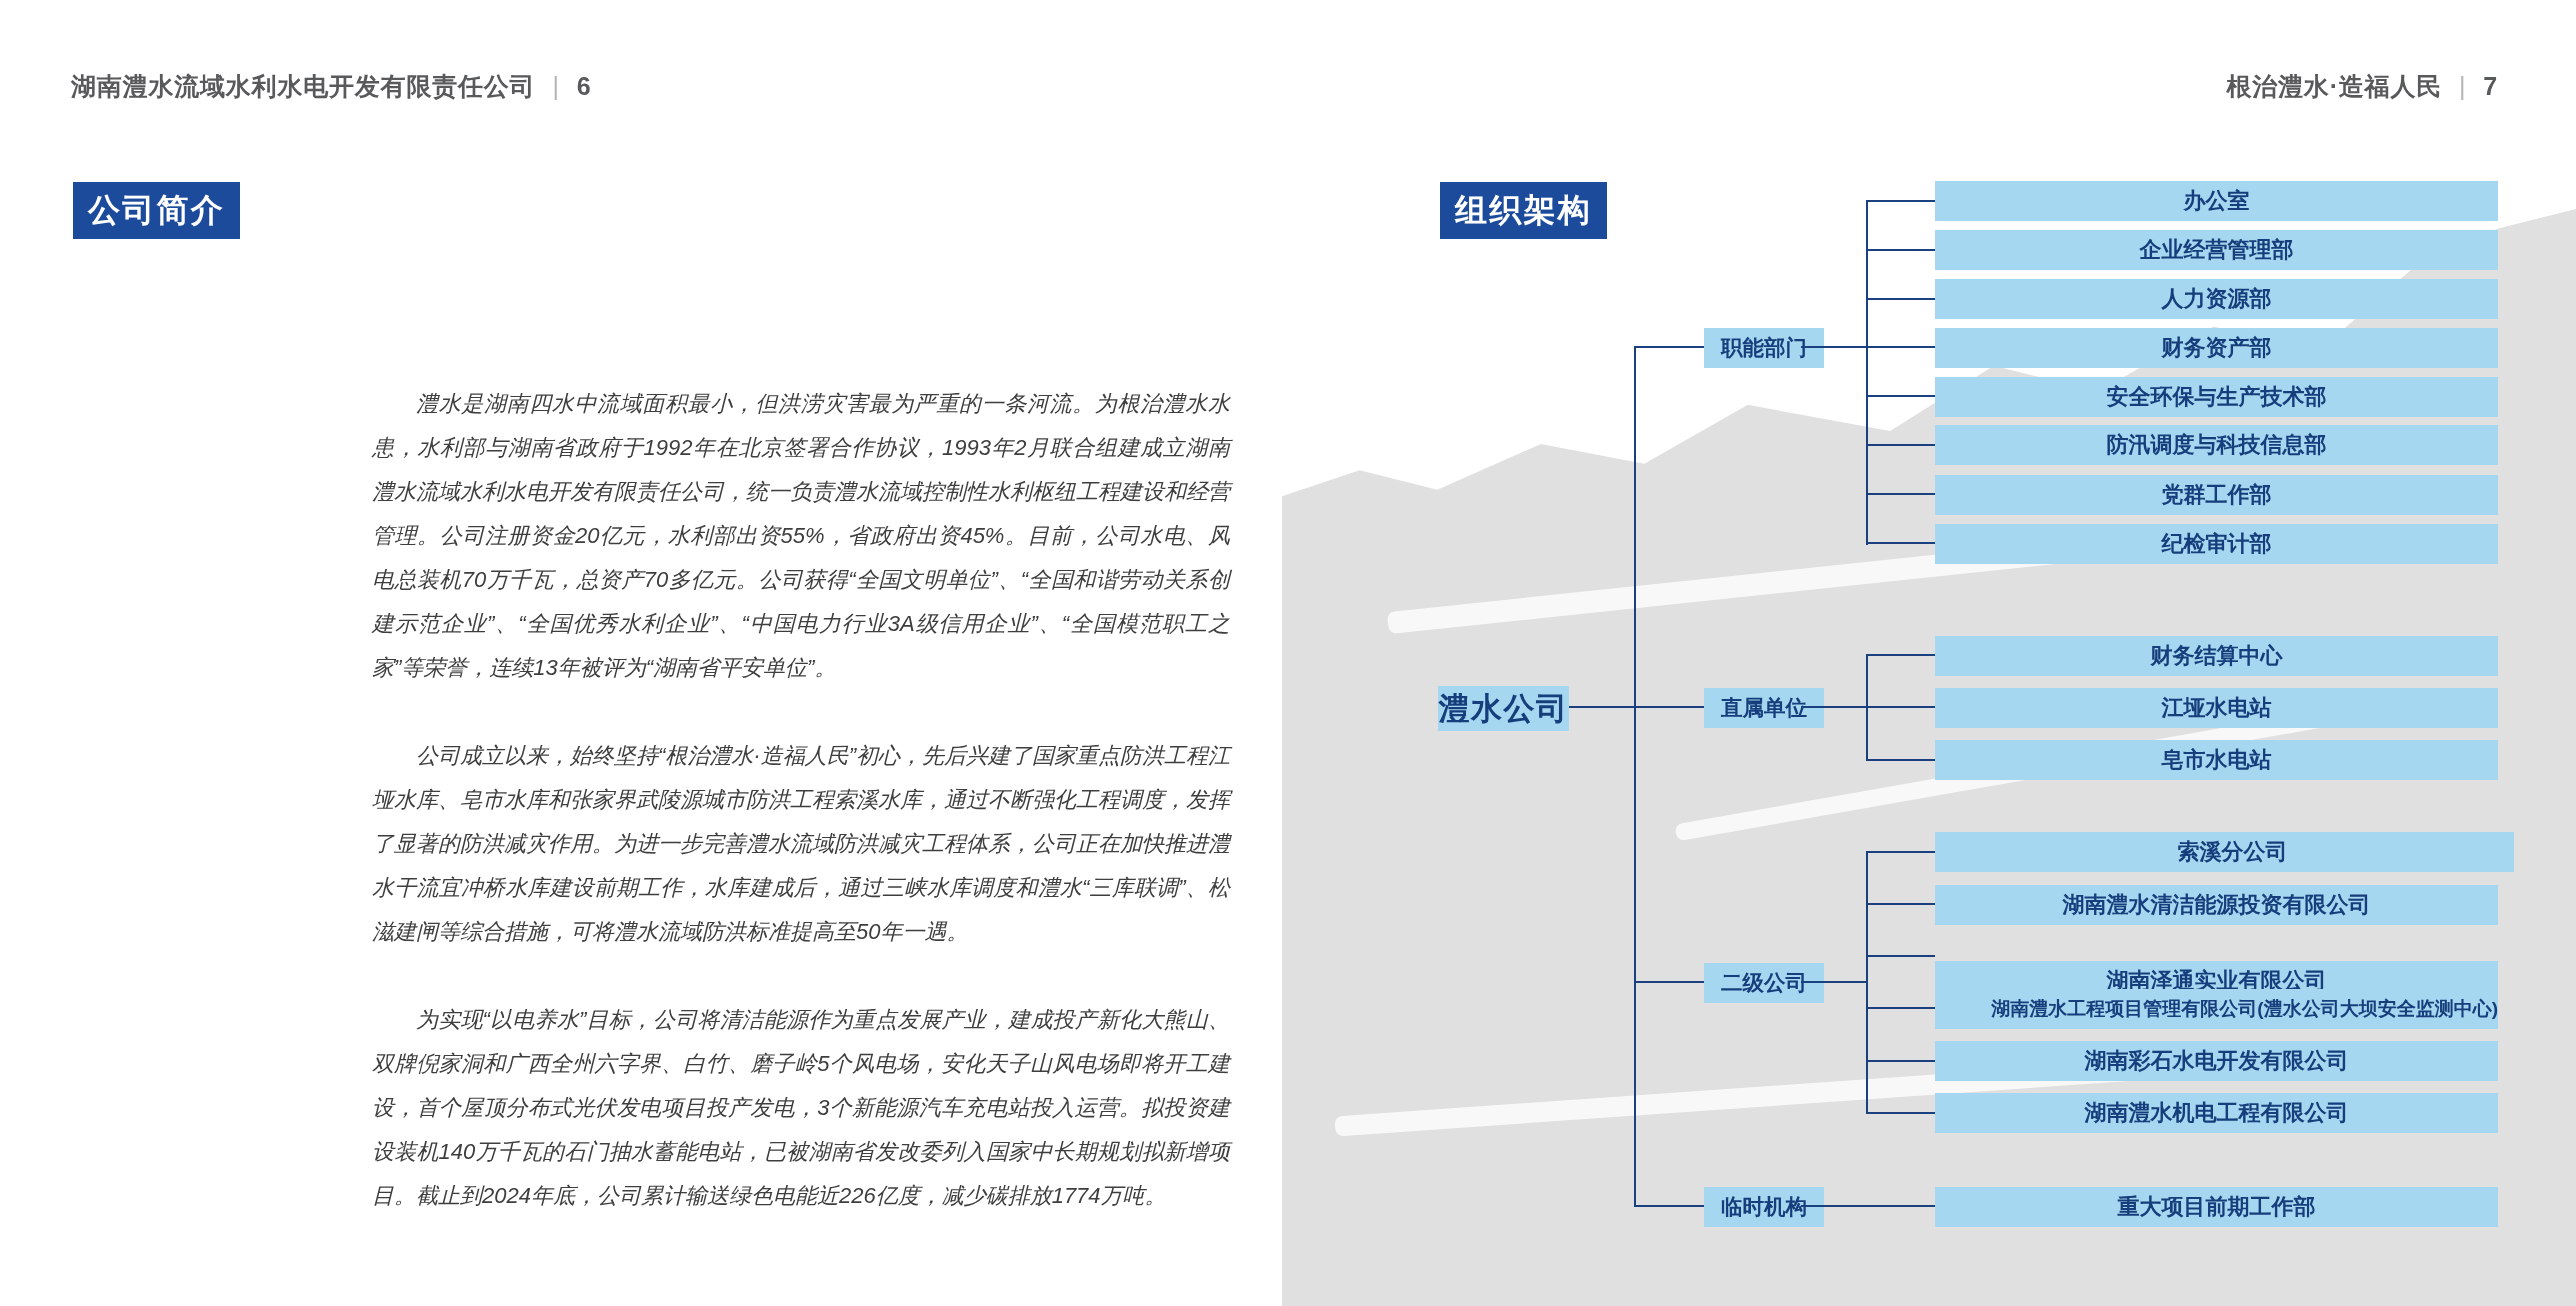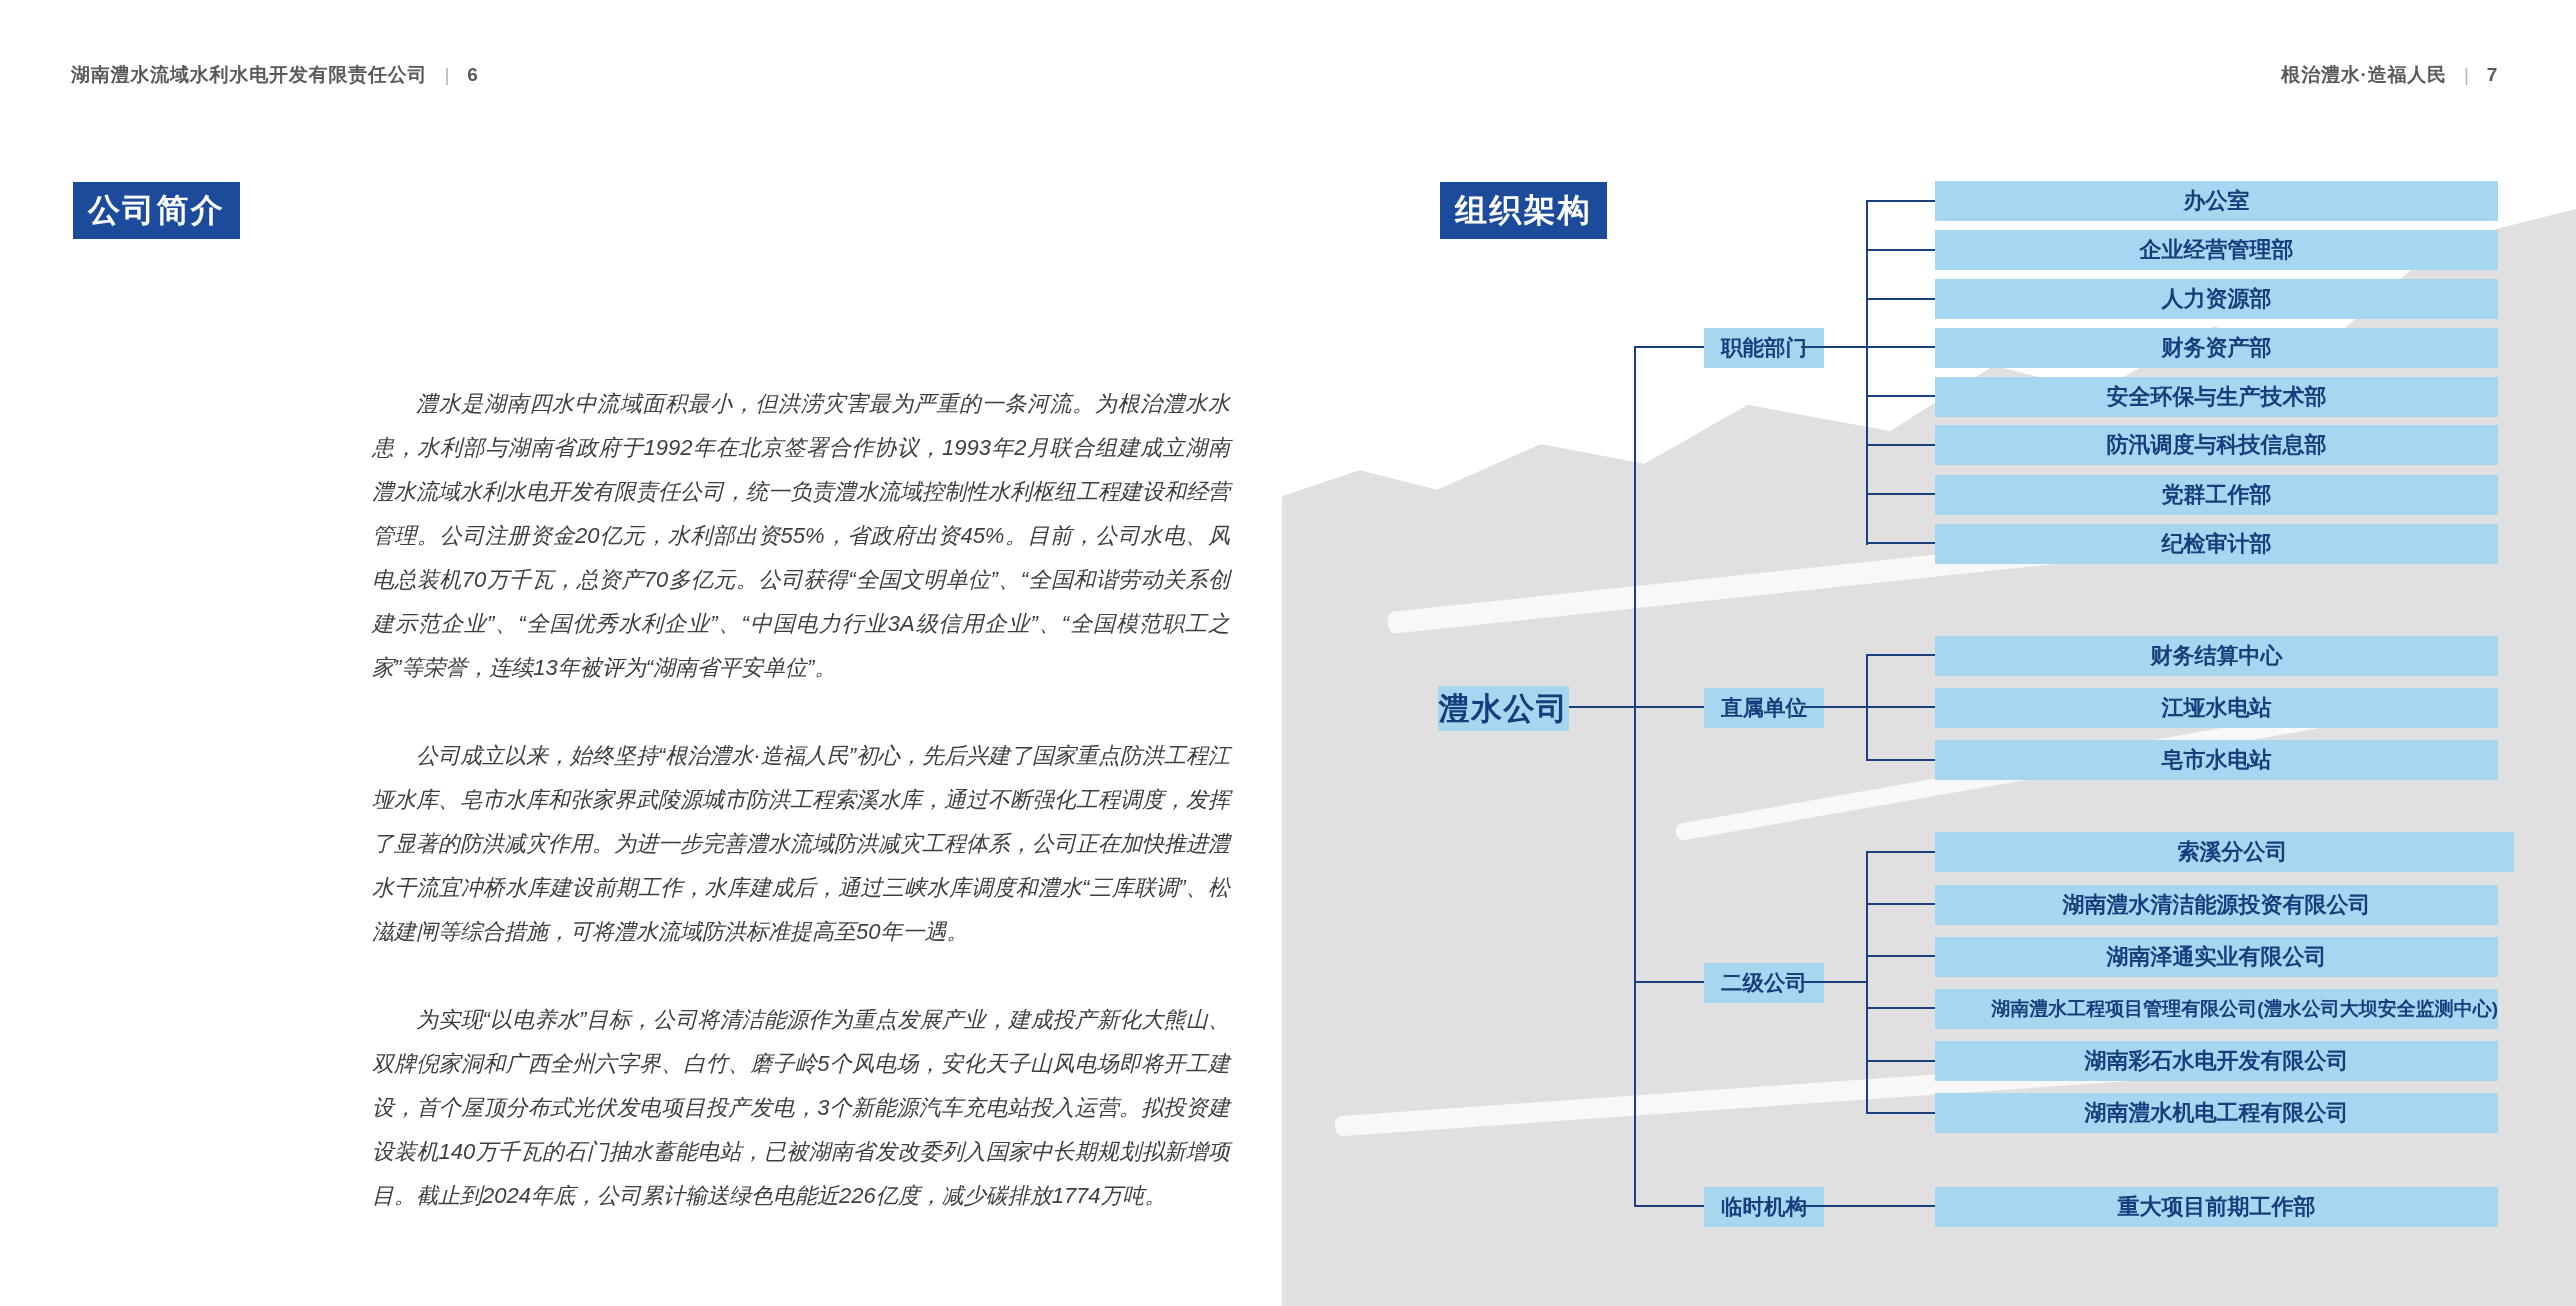--- a/index.html
+++ b/index.html
@@ -5,22 +5,22 @@
   html,body{margin:0;padding:0;background:#ffffff;}
   .spread{
     position:relative;
     width:2576px;height:1306px;
     background:#ffffff;
     overflow:hidden;
     font-family:"Liberation Sans", sans-serif;
   }
   
   .runhead{
-    position:absolute;top:62px;
-    font-size:19px;font-weight:700;color:#58595b;
+    position:absolute;top:70px;
+    font-size:25px;font-weight:700;color:#58595b;
     letter-spacing:0.8px;white-space:nowrap;z-index:3;
   }
   .runhead.left{left:71px;}
   .runhead.right{right:78px;text-align:right;}
   .runhead .sep{color:#b3b4b6;font-weight:400;margin:0 17px;}
   .runhead .pagenum{font-weight:700;}
   
   .secTitle{
     position:absolute;top:182px;height:57px;width:167px;
     background:var(--accent,#1d4b9c);
@@ -139,21 +139,21 @@
       <div class="cline" style="left: 1801px; top: 981px; width: 65px; height: 2.3px;"></div>
       <div class="cline" style="left: 1866px; top: 851px; width: 2.3px; height: 263px;"></div>
       <div class="cline" style="left: 1867px; top: 851px; width: 68px; height: 2.3px;"></div>
       <div class="cline" style="left: 1867px; top: 903px; width: 68px; height: 2.3px;"></div>
       <div class="cline" style="left: 1867px; top: 955px; width: 68px; height: 2.3px;"></div>
       <div class="cline" style="left: 1867px; top: 1007px; width: 68px; height: 2.3px;"></div>
       <div class="cline" style="left: 1867px; top: 1060px; width: 68px; height: 2.3px;"></div>
       <div class="cline" style="left: 1867px; top: 1112px; width: 68px; height: 2.3px;"></div>
       <div class="childBox" style="left: 1935px; top: 832px; padding-left: 16px;">索溪分公司</div>
       <div class="childBox" style="left: 1935px; top: 885px;">湖南澧水清洁能源投资有限公司</div>
-      <div class="childBox" style="left: 1935px; top: 937px;">湖南泽通实业有限公司</div>
+      <div class="childBox" style="left: 1935px; top: 961px;">湖南泽通实业有限公司</div>
       <div class="childBox" style="left: 1935px; top: 989px; font-size: 19px; text-align: right;">湖南澧水工程项目管理有限公司(澧水公司大坝安全监测中心)</div>
       <div class="childBox" style="left: 1935px; top: 1041px;">湖南彩石水电开发有限公司</div>
       <div class="childBox" style="left: 1935px; top: 1093px; text-align: center;">湖南澧水机电工程有限公司</div>
       <div class="cline" style="left: 1635px; top: 1205px; width: 69px; height: 2.3px;"></div>
       <div class="grpBox" style="left: 1704px; top: 1187px;">临时机构</div>
       <div class="cline" style="left: 1801px; top: 1205px; width: 134px; height: 2.3px;"></div>
       <div class="childBox" style="left: 1935px; top: 1187px;">重大项目前期工作部</div>
     </div>
 
 </div>

